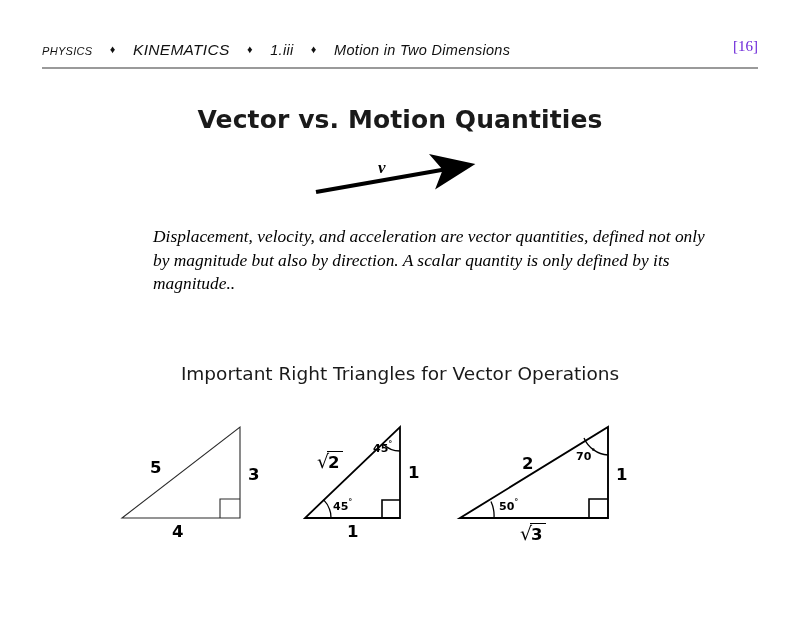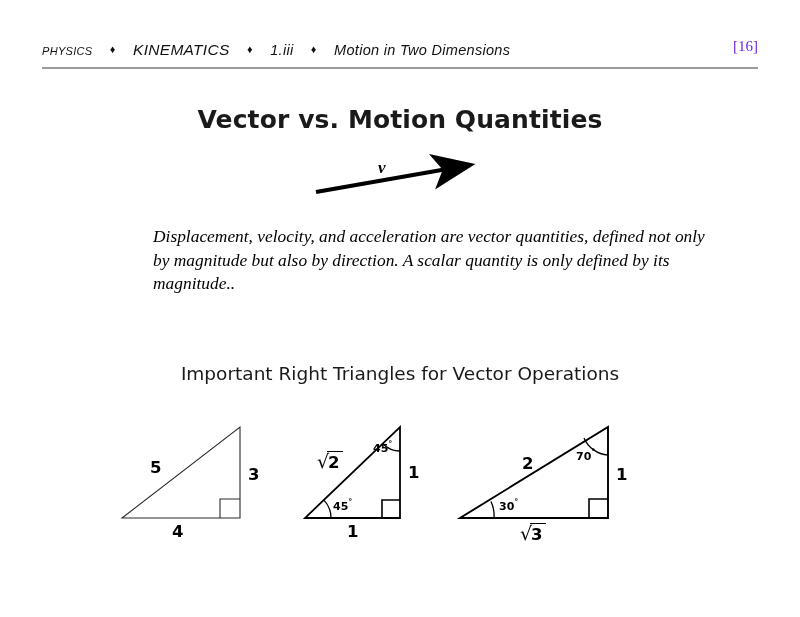--- a/index.html
+++ b/index.html
@@ -265,21 +265,21 @@
         <path d="M158,45 A28,28 0 0 1 134,28" fill="none" stroke="#000000" stroke-width="1.3"></path>
       </svg>
       <div class="tri-label tri-side" style="left:72px; top:44px;">2</div>
       <div class="tri-label tri-side" style="left:166px; top:55px;">1</div>
       <div class="tri-label" style="left:70px; top:112px;">
         <span class="radical">
           <span class="rad-sign">√</span><span class="rad-body">3</span>
         </span>
       </div>
       <div class="tri-label tri-angle" style="left:49px; top:88px;">
-        <span>30</span><span class="deg">°</span>
+        <span>50</span><span class="deg">°</span>
       </div>
       <div class="tri-label tri-angle" style="left:126px; top:38px;">
         <span>70</span><span class="deg">°</span>
       </div>
     </div>
 
   </div>
 </div>
 
 </body></html>

